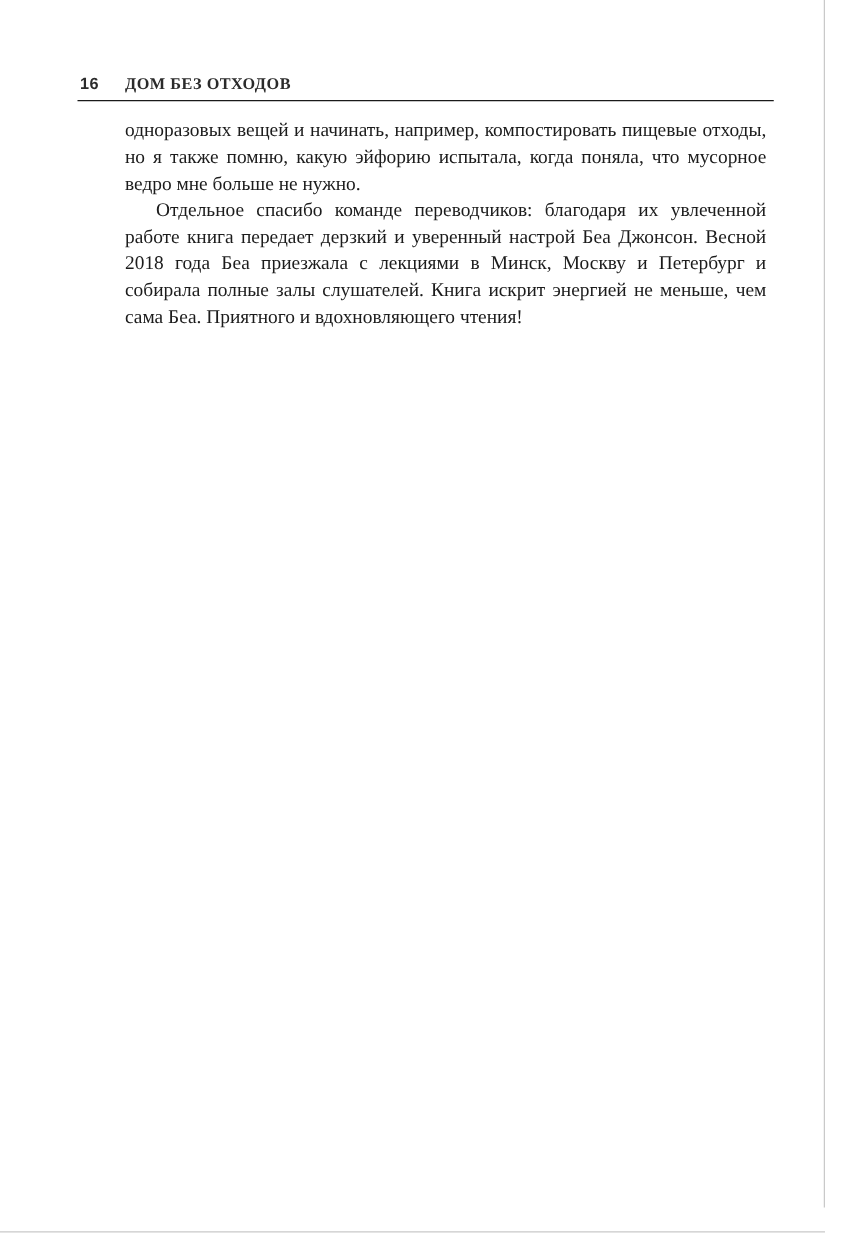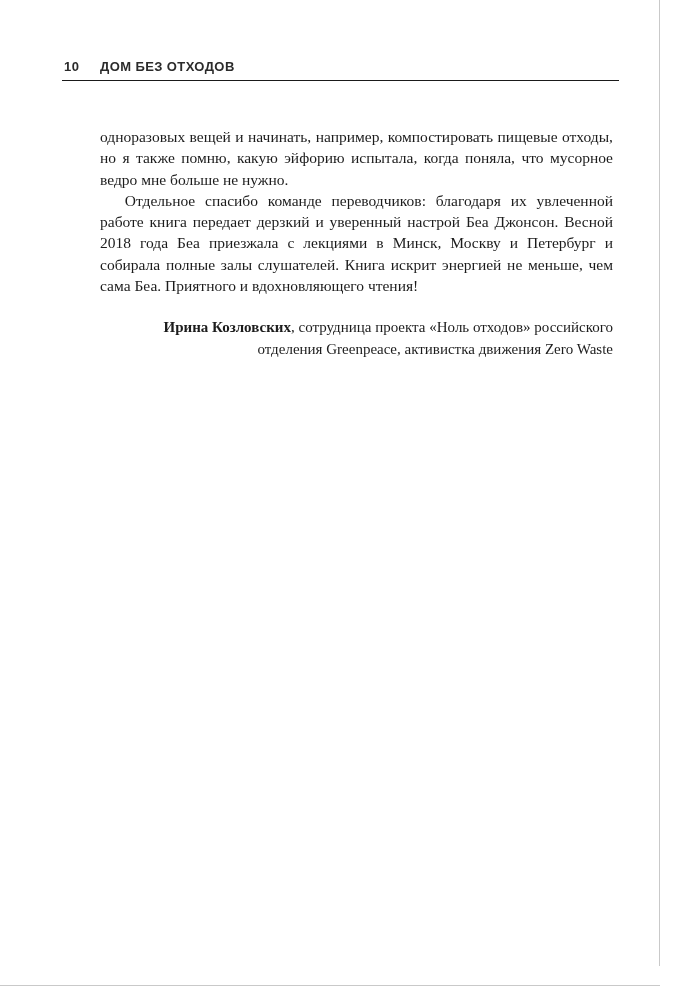--- a/index.html
+++ b/index.html
@@ -46,41 +46,41 @@
     color: #2b2b2b;
     display: flex;
     align-items: baseline;
   }
   .page-number {
     display: inline-block;
     width: 36px;
   }
   .running-title {
     text-transform: uppercase;
+    font-family: Liberation Serif, serif;
   }
   .header-rule {
     position: absolute;
     top: 80px;
     left: 62px;
     width: 557px;
     height: 0;
     border: none;
     border-top: 1.5px solid #1a1a1a;
     margin: 0;
   }
   
   .page-body {
     position: absolute;
     top: 94px;
     left: 100px;
     width: 513px;
     font-size: 15.5px;
     line-height: 21.3px;
     text-align: justify;
-    margin-top: 32px;
   }
   .para {
     margin: 0;
     text-indent: 1.6em;
   }
   .para.no-indent {
     text-indent: 0;
   }
   .signature {
     margin: 21px 0 0 0;
@@ -95,25 +95,24 @@
 </style>
 </head>
 <body>
 
 <div class="page">
 
   <div class="scan-edge-right"></div>
   <div class="scan-edge-bottom"></div>
 
   <header class="page-header">
-    <span class="page-number">10</span>
+    <span class="page-number">16</span>
     <span class="running-title">ДОМ БЕЗ ОТХОДОВ</span>
   </header>
 
   <hr class="header-rule">
 
   <main class="page-body">
     <p class="para no-indent">одноразовых вещей и начинать, например, компостировать пищевые отходы, но я также помню, какую эйфорию испытала, когда поняла, что мусорное ведро мне больше не нужно.</p>
     <p class="para">Отдельное спасибо команде переводчиков: благодаря их увлеченной работе книга передает дерзкий и уверенный настрой Беа Джонсон. Весной 2018 года Беа приезжала с лекциями в Минск, Москву и Петербург и собирала полные залы слушателей. Книга искрит энергией не меньше, чем сама Беа. Приятного и вдохновляющего чтения!</p>
-    <p class="signature"><strong>Ирина Козловских</strong><span>, сотрудница проекта «Ноль отходов» российского отделения Greenpeace, активистка движения Zero Waste</span></p>
   </main>
 
 </div>
 
 </body></html>

